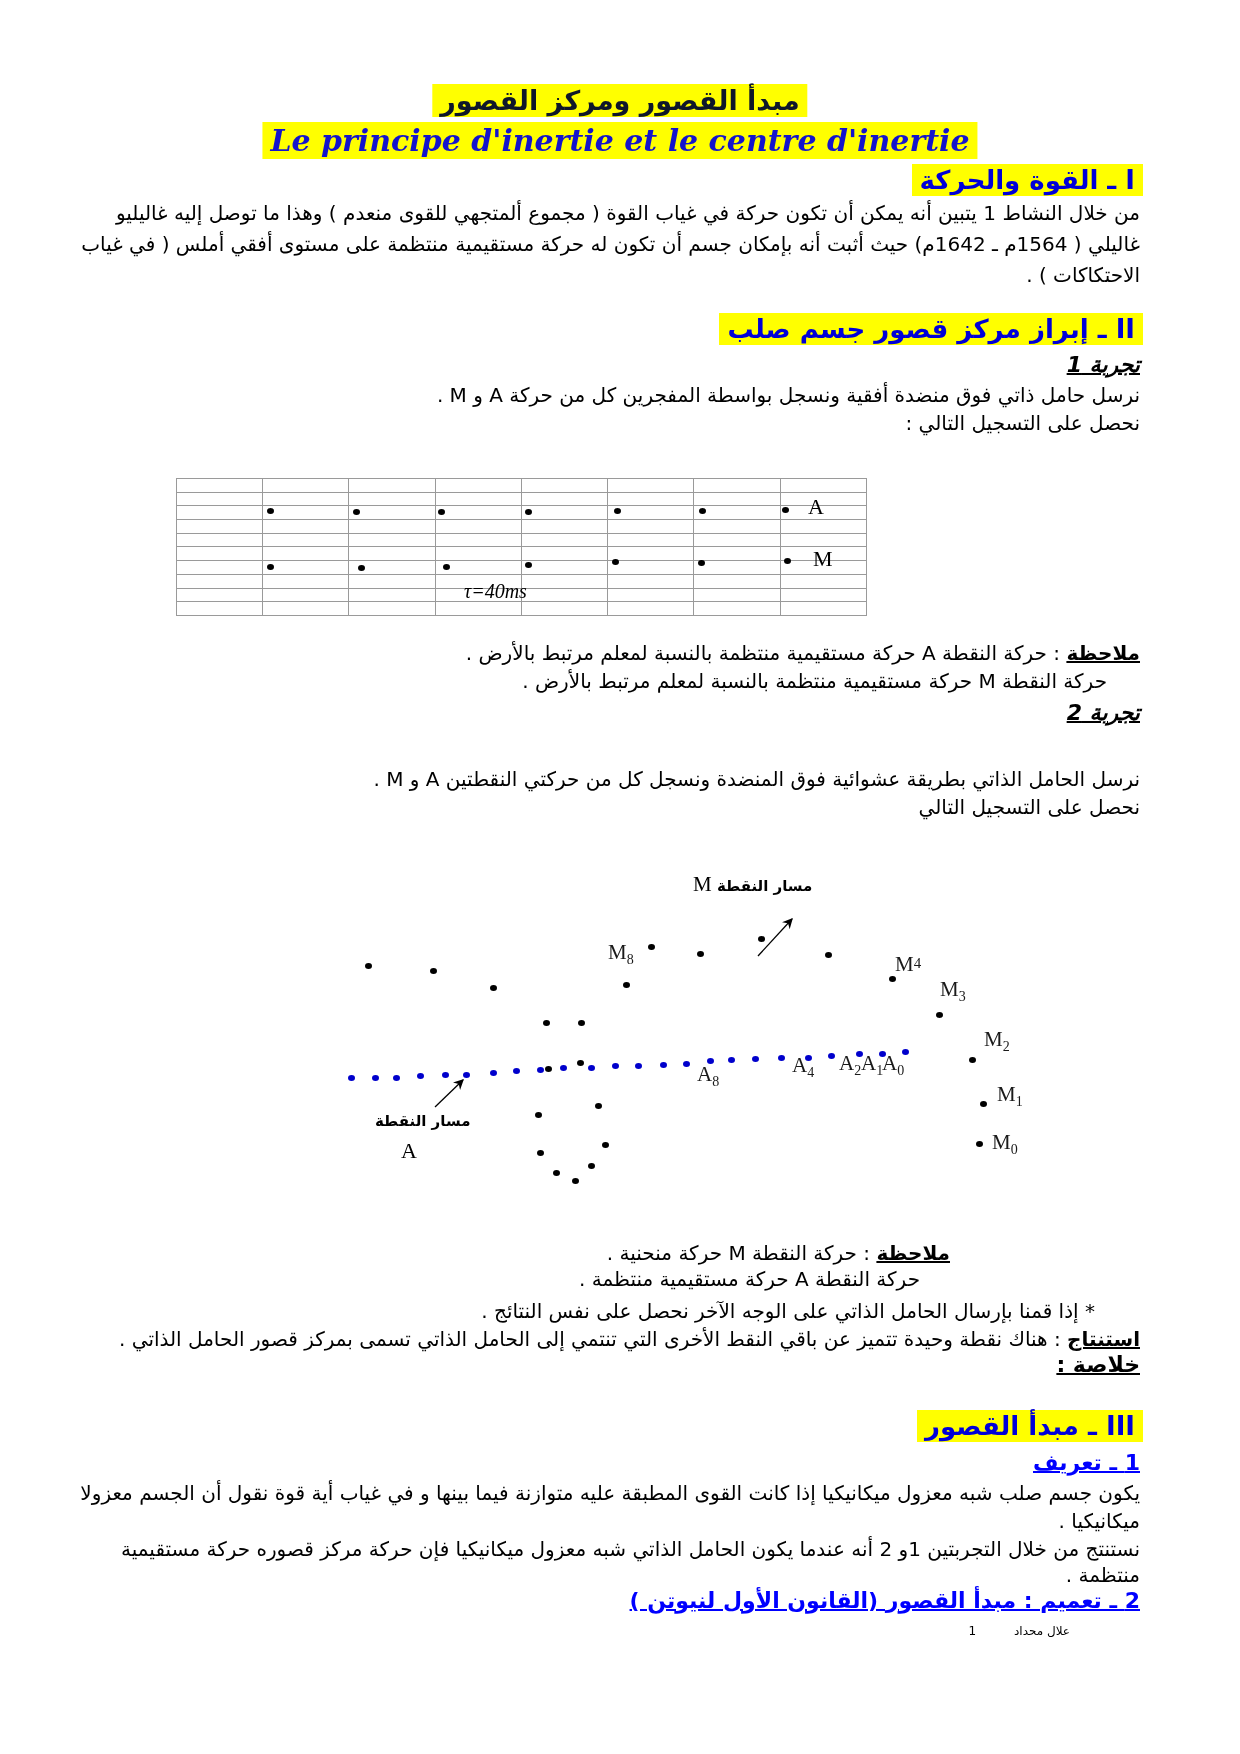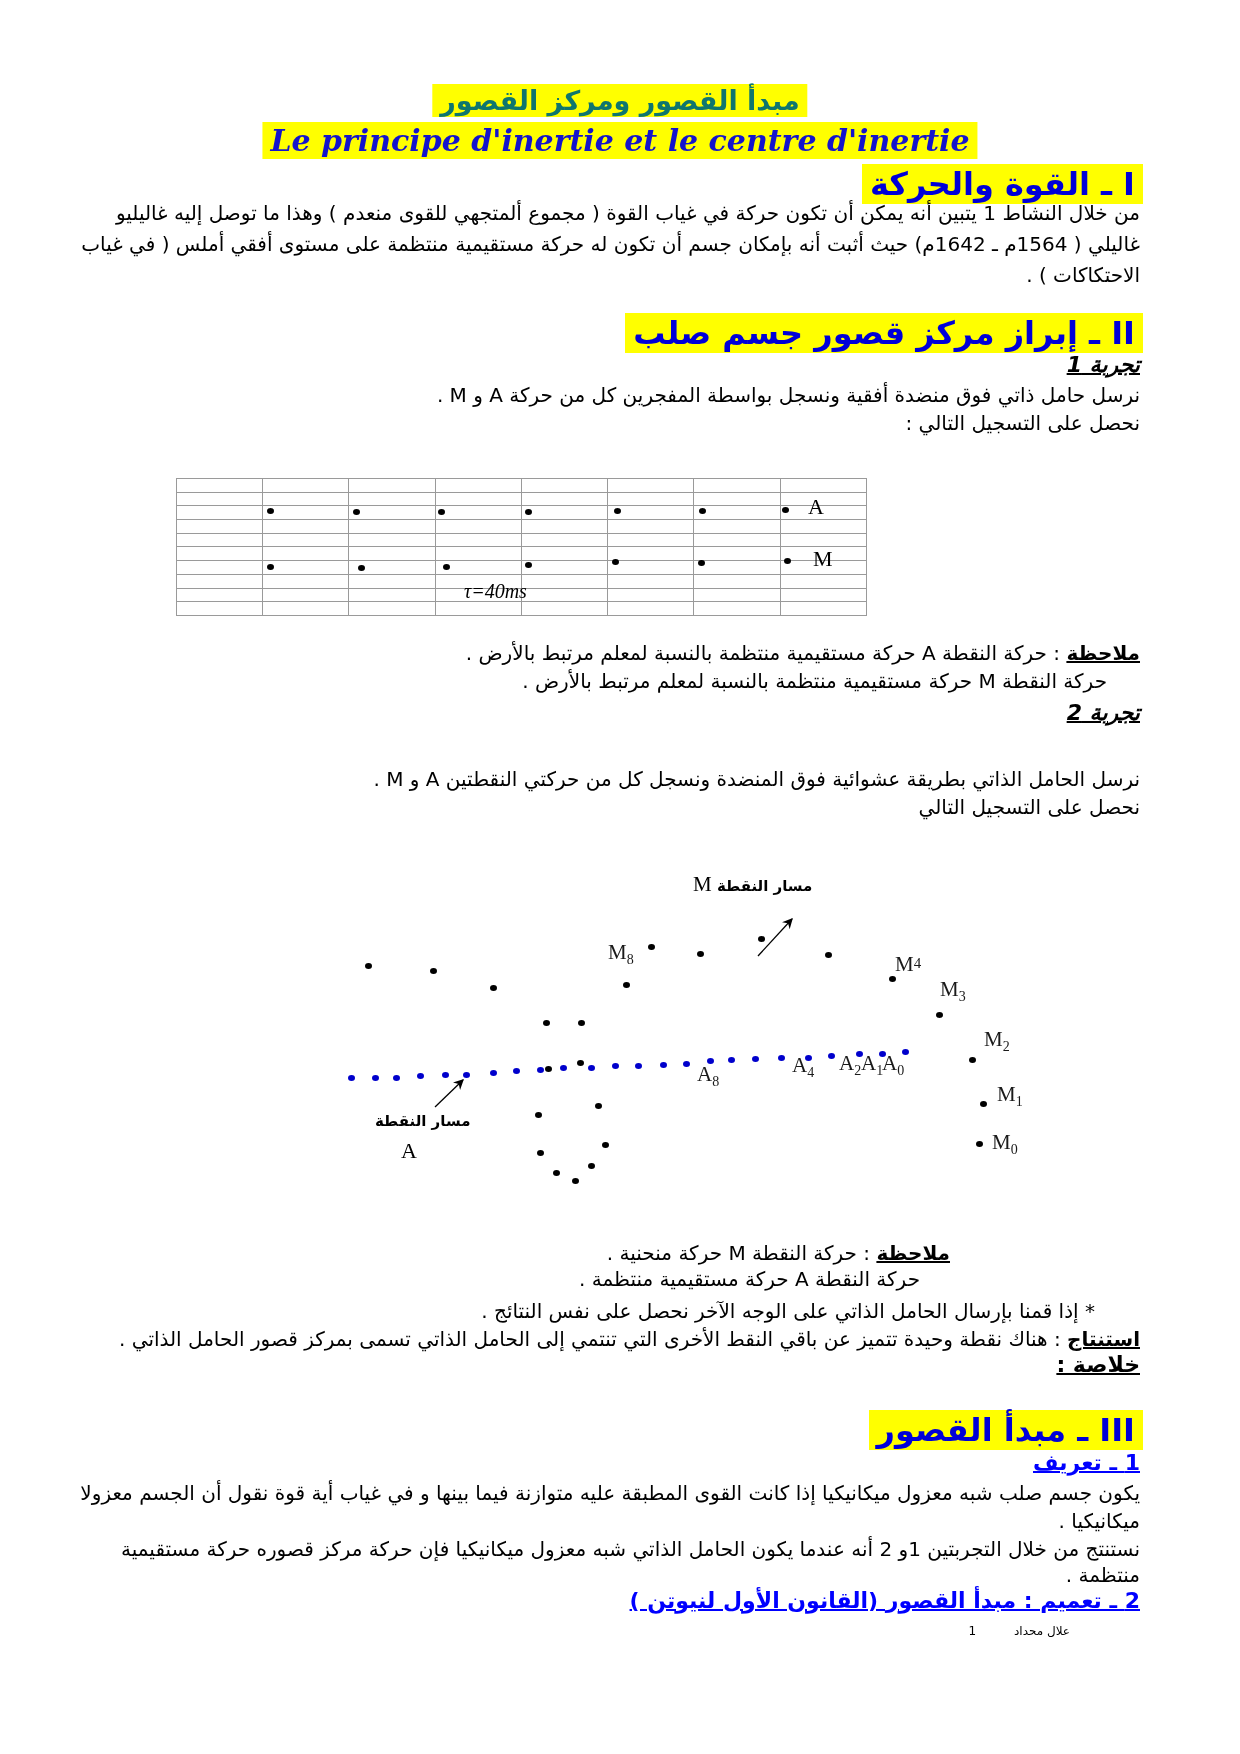--- a/index.html
+++ b/index.html
@@ -4,24 +4,24 @@
 <style>
   html,body{margin:0;padding:0;background:#9c9c9c;}
   .page{
     position:relative;width:1240px;height:1754px;margin:0 auto;
     background:#ffffff;overflow:hidden;
     font-family:"DejaVu Sans",sans-serif;color:#000;
   }
   .abs{position:absolute;white-space:nowrap;}
   .rtl{direction:rtl;unicode-bidi:embed;}
   .hl{background:#ffff00;padding:1px 8px;}
-  .title-ar{font-size:27px;font-weight:bold;color:#0f766e;}
+  .title-ar{font-size:27px;font-weight:bold;color:#0f172a;}
   .title-fr{font-size:30px;font-weight:bold;font-style:italic;color:#1414cc;
             font-family:"DejaVu Serif",serif;}
-  .sec-head{font-size:32px;font-weight:bold;color:#0000d8;}
+  .sec-head{font-size:26px;font-weight:bold;color:#0000d8;}
   .sub-head{font-size:22px;font-weight:bold;color:#0000ff;
             text-decoration:underline;text-decoration-thickness:2px;}
   .exp-title{font-size:22px;font-weight:bold;font-style:italic;
              text-decoration:underline;text-decoration-thickness:2px;}
   .body-line{font-size:20px;line-height:26px;}
   .bold-u{font-weight:bold;text-decoration:underline;text-decoration-thickness:2px;}
   .serif{font-family:"Liberation Serif","DejaVu Serif",serif;}
 
   
   .rec-grid{

